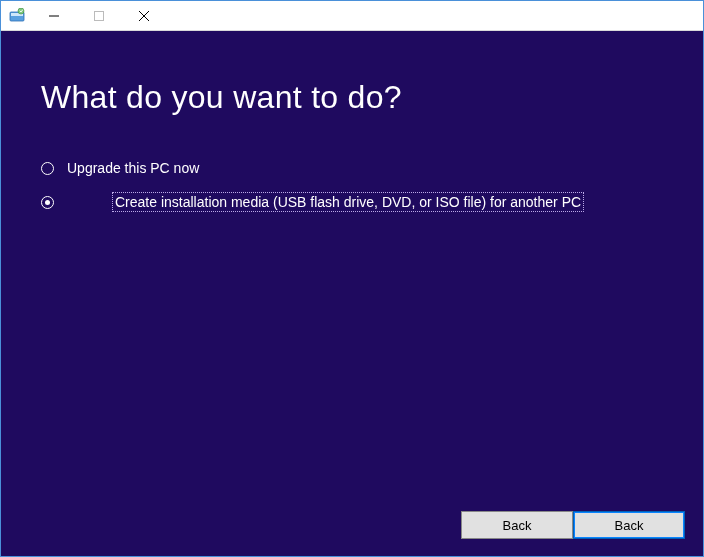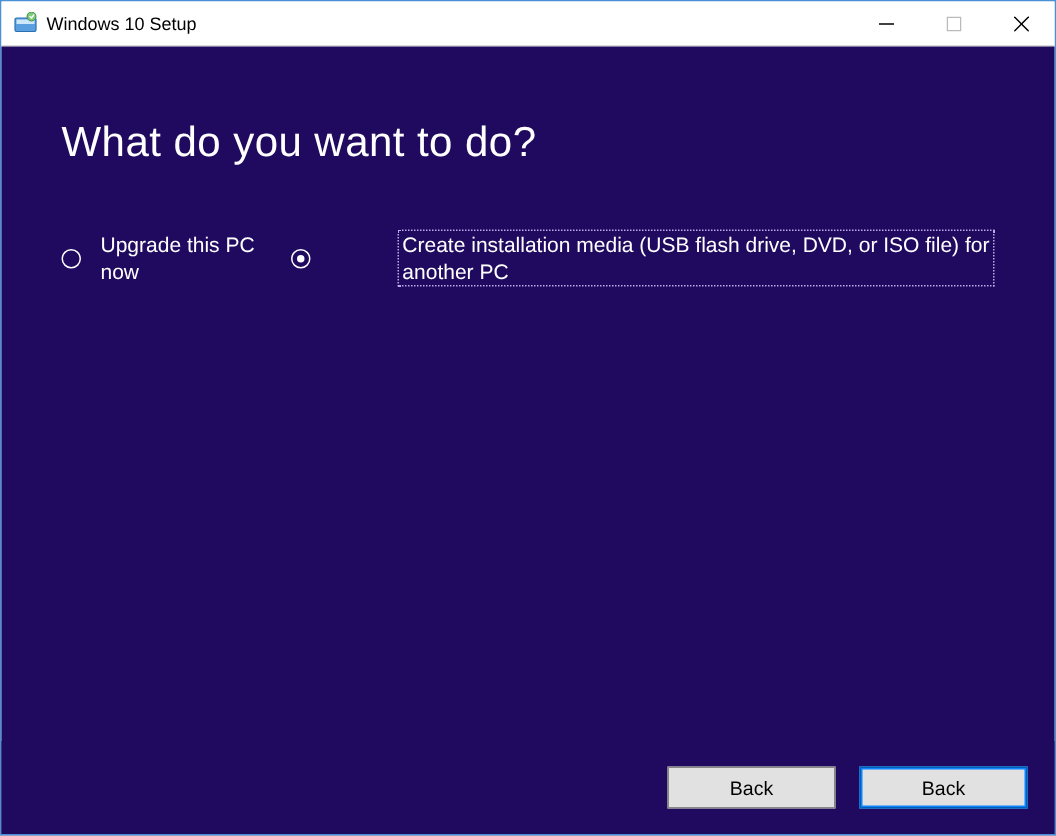--- a/index.html
+++ b/index.html
@@ -31,25 +31,25 @@
     }
     .win-btn.disabled { color: #bbb; }
     .win-btn svg { width: 10px; height: 10px; display:block; }
     .content {
       flex: 1; background: #1f0a5f;
       display: flex; flex-direction: column;
       padding: 0;
     }
     .inner { flex: 1; padding: 48px 40px 0 40px; color: #fff; }
     .heading {
-      font-size: 28px; font-weight: 300; color: #fff;
+      font-size: 32px; font-weight: 300; color: #fff;
       margin-bottom: 42px;
       letter-spacing: 0.3px;
     }
-    .options { display: flex; flex-direction: row; gap: 14px; }
+    .options { display: flex; flex-direction: column; gap: 14px; }
     .option {
       display: flex; align-items: center; gap: 10px;
       font-size: 14px; color: #fff;
     }
     .radio {
       width: 13px; height: 13px; flex: 0 0 13px;
       border-radius: 50%;
       border: 1.5px solid #fff;
       display: flex; align-items: center; justify-content: center;
       position: relative;
@@ -63,21 +63,21 @@
       padding: 0 2px;
       margin-left: 48px;
     }
     .option:not(.focused) .option-label {
       padding: 1px 3px;
     }
     .footer {
       flex: 0 0 62px;
       background: #1f0a5f;
       display: flex; justify-content: flex-end; align-items: center;
-      padding-right: 18px; gap: 16px;
+      padding-right: 18px; gap: 0;
     }
     .btn {
       width: 112px; height: 28px;
       font-size: 13px;
       border: 1px solid #888;
       background: #e1e1e1;
       color: #000;
       display: flex; align-items: center; justify-content: center;
     }
     .btn.primary {
@@ -93,21 +93,20 @@
 
   <div class="titlebar">
     <span class="title-icon">
       <svg viewBox="0 0 16 16">
         <rect x="1" y="4" width="14" height="9" rx="1" fill="#5aa0e0" stroke="#2b6fb5" stroke-width="0.8"></rect>
         <rect x="2" y="5" width="12" height="3" fill="#cfe7fb"></rect>
         <circle cx="12" cy="3" r="3" fill="#7fc97f" stroke="#3a8a3a" stroke-width="0.6"></circle>
         <path d="M11 3 l1 1 l1.5 -2" stroke="#fff" stroke-width="0.9" fill="none" stroke-linecap="round"></path>
       </svg>
     </span>
-    <span class="title-text">Windows 10 Setup</span>
     <div class="win-controls">
       <div class="win-btn">
         <svg viewBox="0 0 10 10">
             <line x1="0" y1="5" x2="10" y2="5" stroke="currentColor" stroke-width="1"></line>
           </svg>
       </div>
       <div class="win-btn disabled">
         <svg viewBox="0 0 10 10">
             <rect x="0.5" y="0.5" width="9" height="9" fill="none" stroke="currentColor" stroke-width="1"></rect>
           </svg>

